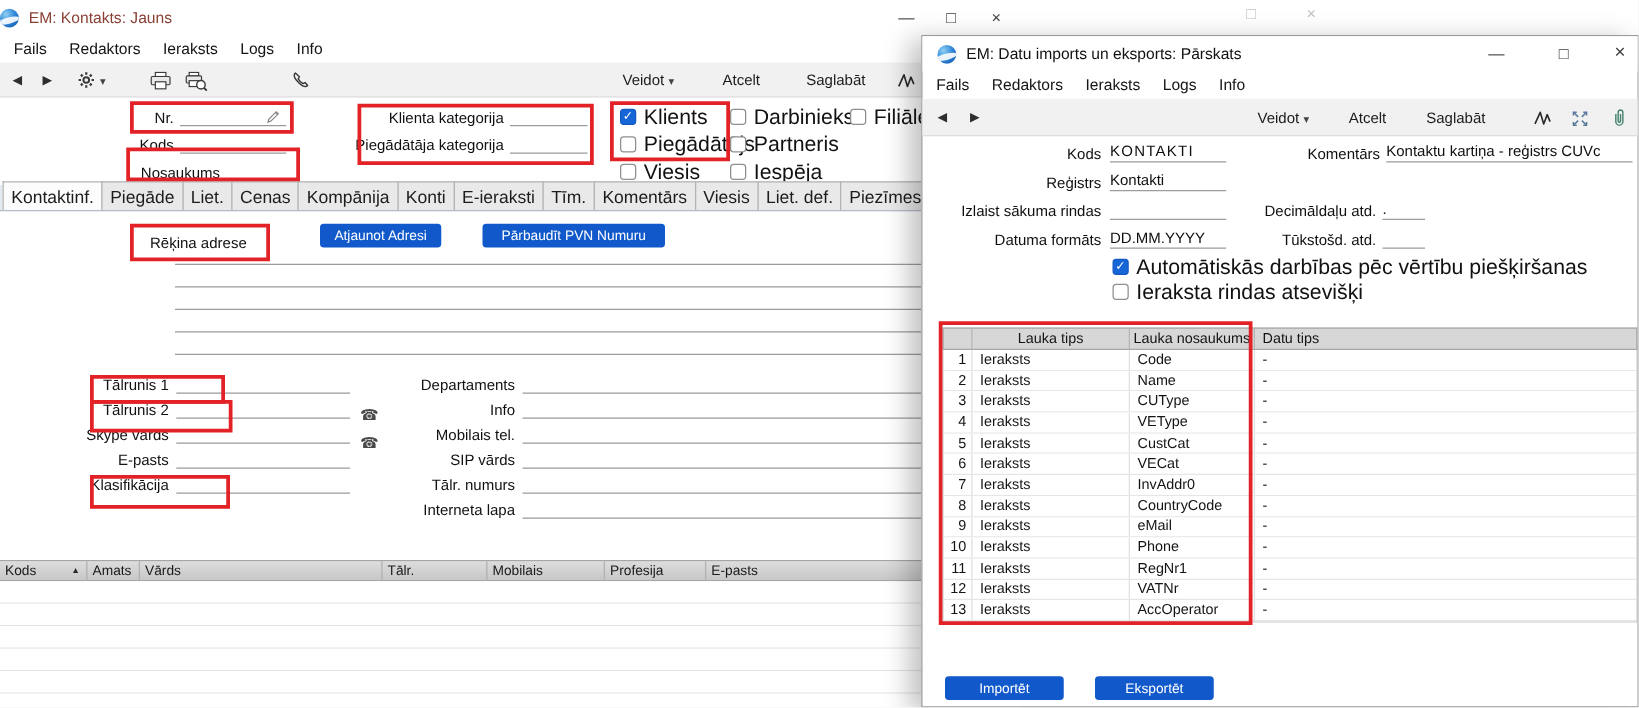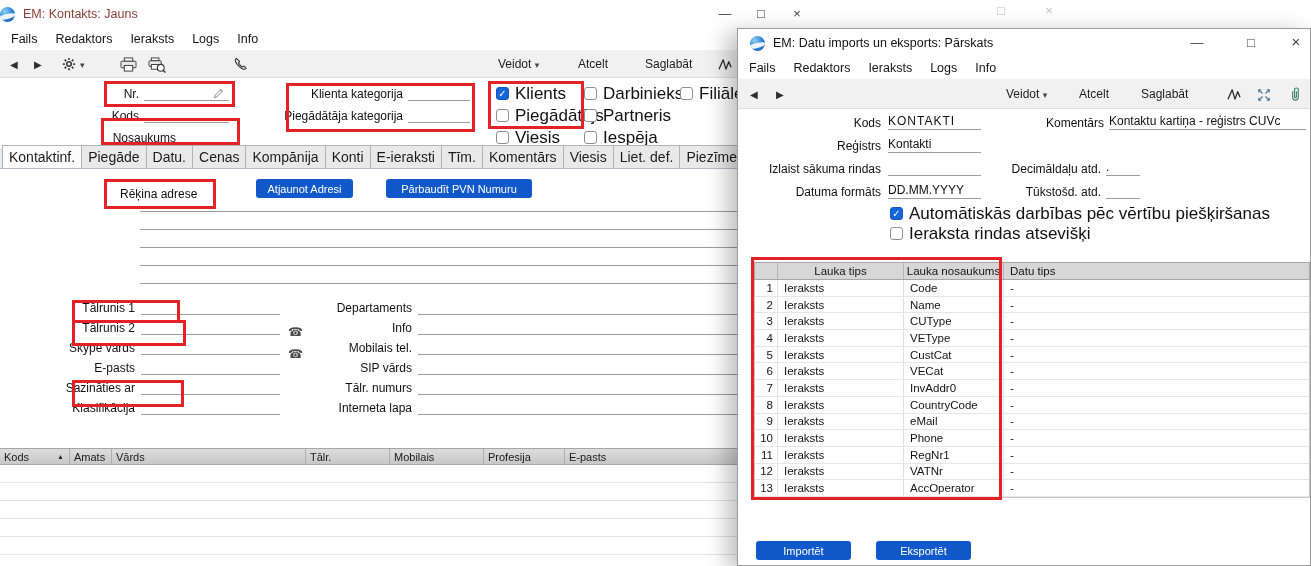--- a/index.html
+++ b/index.html
@@ -170,21 +170,21 @@
     </label>
     <label class="cbrow" style="left:584px;top:130px">
       <span class="checkbox"></span>
       <span class="cblabel">Iespēja</span>
     </label>
 
     <div class="tabstrip">
 
     <span class="tab">Kontaktinf.</span>
         <span class="tab">Piegāde</span>
-        <span class="tab">Datu.</span>
+        <span class="tab">Liet.</span>
         <span class="tab">Cenas</span>
         <span class="tab">Kompānija</span>
         <span class="tab">Konti</span>
         <span class="tab">E-ieraksti</span>
         <span class="tab">Tīm.</span>
         <span class="tab">Komentārs</span>
         <span class="tab">Viesis</span>
         <span class="tab">Liet. def.</span>
         <span class="tab">Piezīmes</span>
       </div>
@@ -215,24 +215,20 @@
         <div class="crow">
           <span class="clabel">Skype vārds</span>
           <span class="cline"></span>
         </div>
 
         <div class="crow">
           <span class="clabel">E-pasts</span>
           <span class="cline"></span>
         </div>
 
-        <div class="crow">
-          <span class="clabel">Sazināties ar</span>
-          <span class="cline"></span>
-        </div>
 
         <div class="crow">
           <span class="clabel">Klasifikācija</span>
           <span class="cline"></span>
         </div>
       </div>
     <span class="abs phone-glyph" style="left:288px;top:325px">☎</span>
     <span class="abs phone-glyph" style="left:288px;top:347px">☎</span>
     <div class="ccol ccol-right" style="left:300px;top:295px;width:437px">
 

